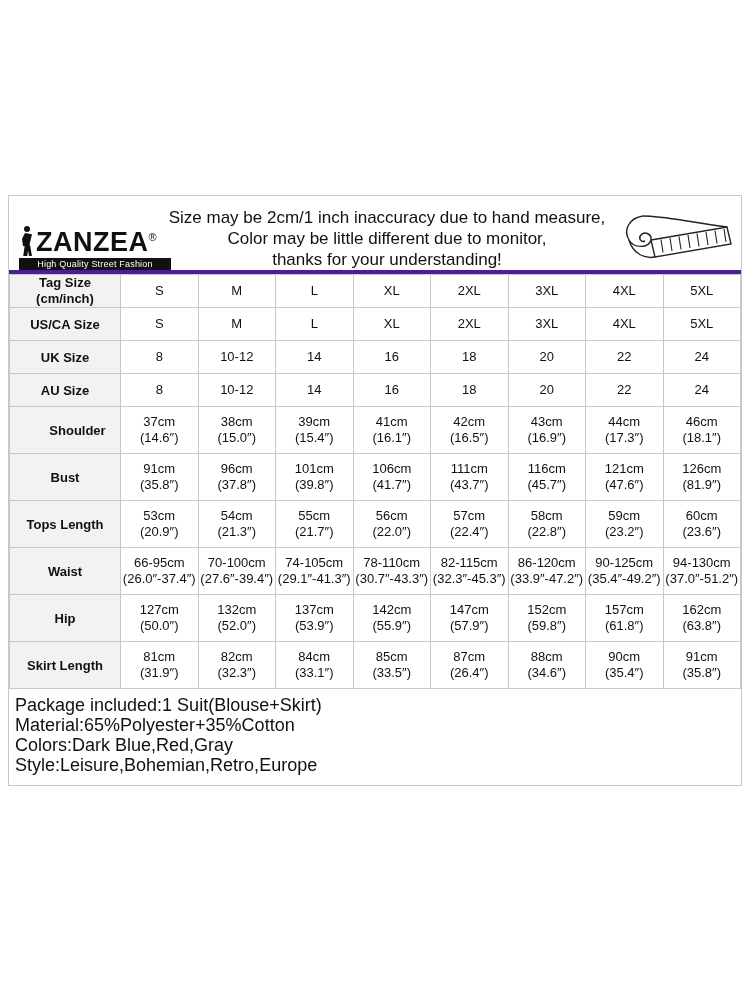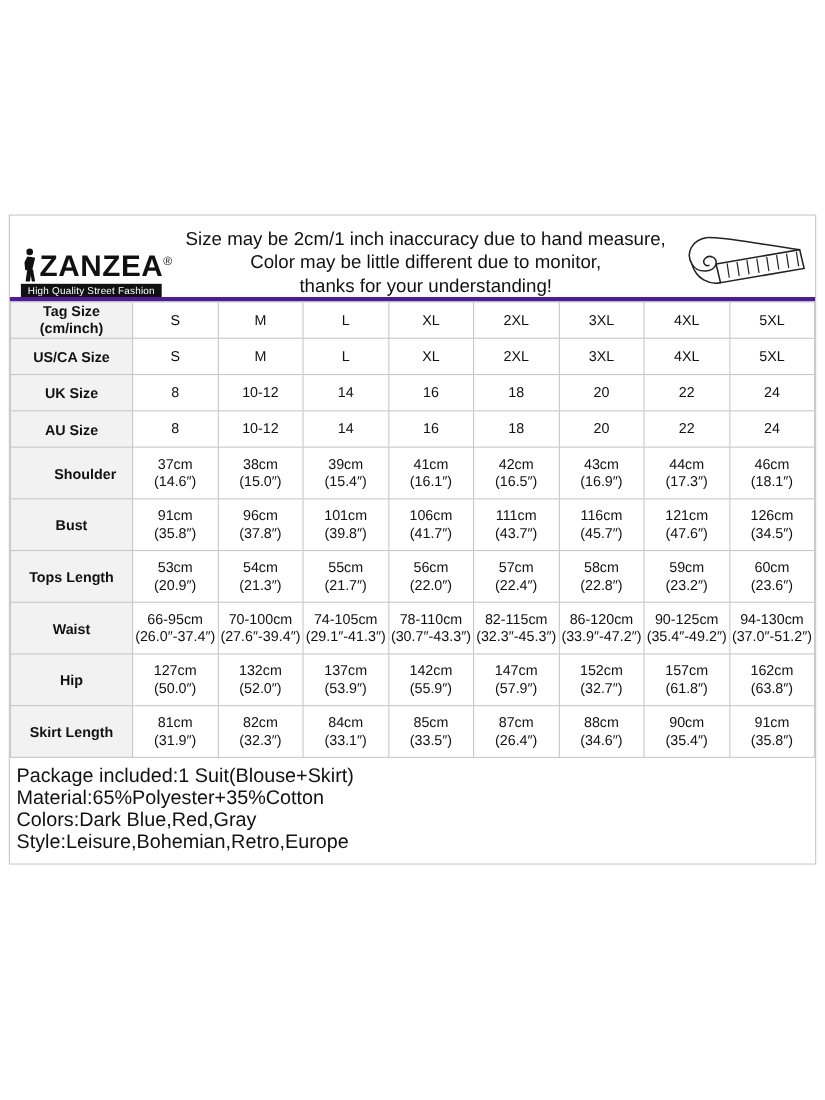--- a/index.html
+++ b/index.html
@@ -91,21 +91,21 @@
     font-weight: normal;
   }
   .brand-sub {
     margin-top: 2px;
     background: #111;
     color: #fff;
     font-size: 9px;
     text-align: center;
     letter-spacing: 0.2px;
     padding: 1px 2px;
-    width: 128px;
+    width: 152px;
     box-sizing: border-box;
   }
   .notice {
     flex: 1;
     text-align: center;
     font-size: 17px;
     line-height: 21px;
     color: #111;
   }
   .tape {
@@ -382,21 +382,21 @@
           <td>
             <span class="cell-main">116cm</span>
             <span class="cell-sub">(45.7″)</span>
           </td>
           <td>
             <span class="cell-main">121cm</span>
             <span class="cell-sub">(47.6″)</span>
           </td>
           <td>
             <span class="cell-main">126cm</span>
-            <span class="cell-sub">(34.5″)</span>
+            <span class="cell-sub">(81.9″)</span>
           </td>
         </tr>
         <tr class="two-line">
           <td class="rowlabel">
             <span style="display: block;">Tops Length</span>
           </td>
           <td>
             <span class="cell-main">53cm</span>
             <span class="cell-sub">(20.9″)</span>
           </td>
@@ -485,21 +485,21 @@
           <td>
             <span class="cell-main">142cm</span>
             <span class="cell-sub">(55.9″)</span>
           </td>
           <td>
             <span class="cell-main">147cm</span>
             <span class="cell-sub">(57.9″)</span>
           </td>
           <td>
             <span class="cell-main">152cm</span>
-            <span class="cell-sub">(32.7″)</span>
+            <span class="cell-sub">(59.8″)</span>
           </td>
           <td>
             <span class="cell-main">157cm</span>
             <span class="cell-sub">(61.8″)</span>
           </td>
           <td>
             <span class="cell-main">162cm</span>
             <span class="cell-sub">(63.8″)</span>
           </td>
         </tr>

